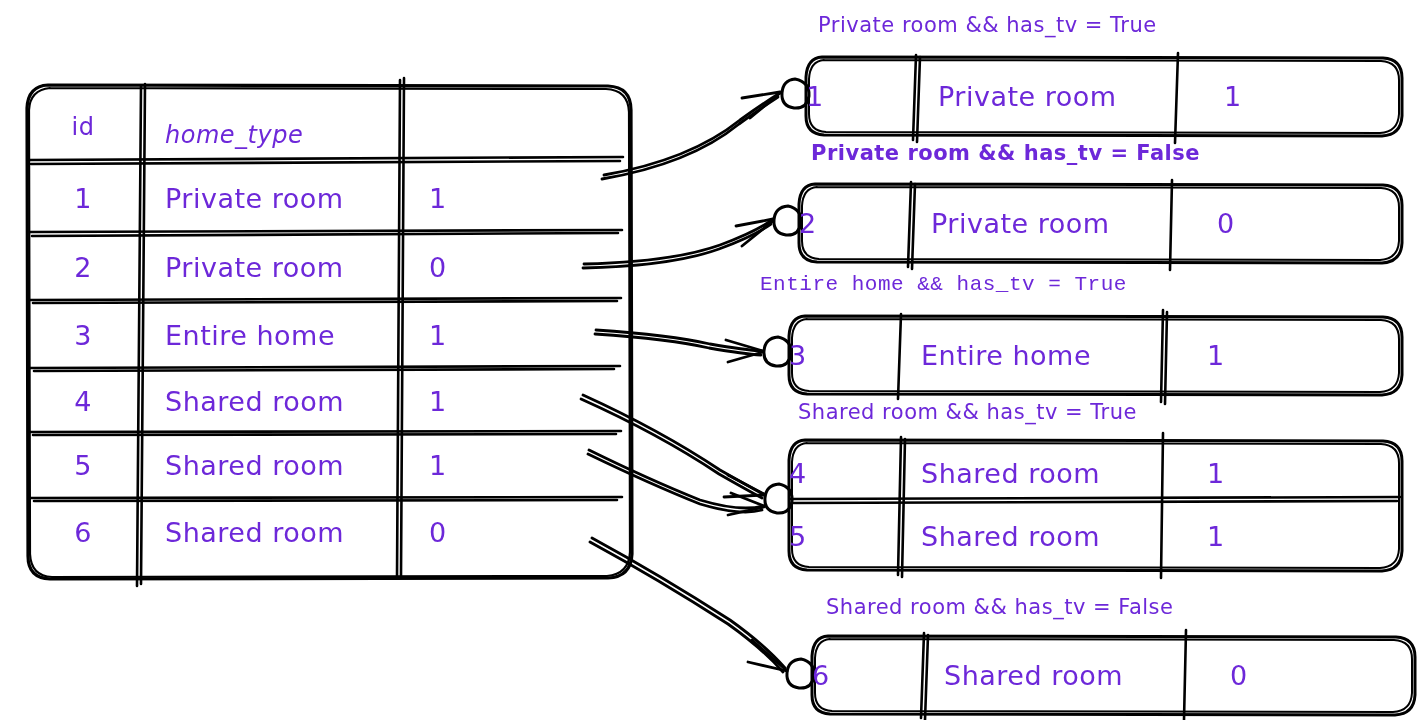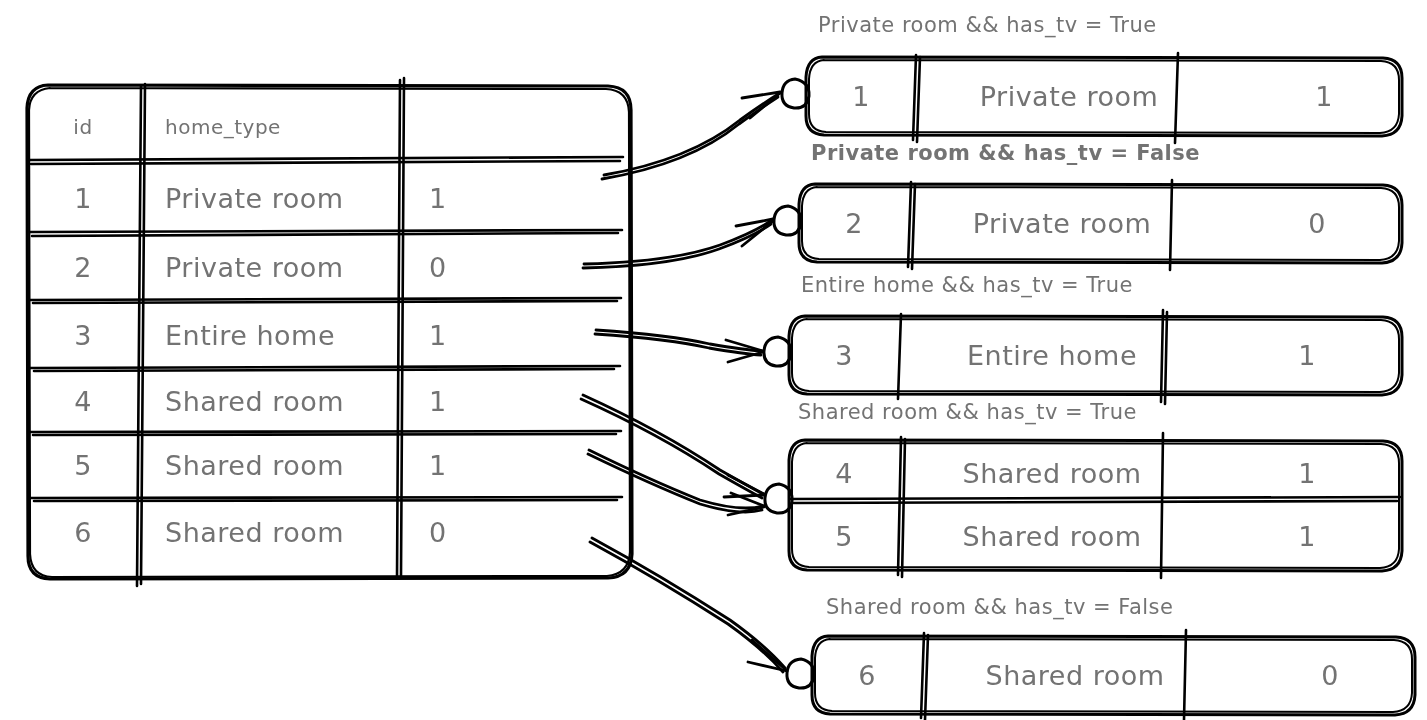--- a/index.html
+++ b/index.html
@@ -20,45 +20,44 @@
   #canvas {
     position: absolute;
     inset: 0;
     width: 1427px;
     height: 720px;
   }
 
   
   .ink {
     font-family: "DejaVu Sans", sans-serif;
-    color: #737373;
+    color: #6d28d9;
     letter-spacing: 0.5px;
     white-space: nowrap;
-    text-align: center;
   }
 
   
   #source-table {
     position: absolute;
     left: 27px;
     top: 84px;
     width: 605px;
     height: 496px;
   }
   .src-cell {
     position: absolute;
     display: flex;
     align-items: center;
     font-size: 27px;
   }
   .src-cell.col-id        { left: 0px;   width: 112px; justify-content: center; }
   .src-cell.col-type      { left: 118px; width: 256px; padding-left: 20px; }
   .src-cell.col-tv        { left: 380px; width: 215px; padding-left: 22px; }
   .src-head {
-    font-size: 20px;
+    font-size: 24px;
   }
 
   
   .group {
     position: absolute;
   }
   .group-label {
     position: absolute;
     font-size: 21px;
     white-space: nowrap;
@@ -193,21 +192,21 @@
       <path d="M752,640 L786,670"></path>
       <path d="M748,662 L787,671"></path>
     </g>
 
   </g>
 </svg>
 
 <div id="source-table">
 
   <div class="src-cell col-id src-head ink" style="top:10px;  height:66px;">id</div>
-  <div class="src-cell col-type src-head ink" style="top:10px; height:66px;">home_type</div>
+  <div class="src-cell col-type src-head ink" style="top:18px; height:66px;font-style:italic;">home_type</div>
 
   <div class="src-cell col-id ink" style="top:81px;  height:66px;">1</div>
   <div class="src-cell col-type ink" style="top:81px;  height:66px;">Private room</div>
   <div class="src-cell col-tv ink" style="top:81px;  height:66px;">1</div>
 
   <div class="src-cell col-id ink" style="top:150px; height:66px;">2</div>
   <div class="src-cell col-type ink" style="top:150px; height:66px;">Private room</div>
   <div class="src-cell col-tv ink" style="top:150px; height:66px;">0</div>
 
   <div class="src-cell col-id ink" style="top:218px; height:66px;">3</div>
@@ -239,21 +238,21 @@
 <div class="group">
   <div class="group-label ink" style="left:811px; top:141px;font-weight:bold;">Private room &amp;&amp; has_tv = False</div>
   <div class="group-row" style="left:799px; top:190px; height:66px;">
     <span class="grp-id ink">2</span>
     <span class="grp-type ink">Private room</span>
     <span class="grp-tv ink">0</span>
   </div>
 </div>
 
 <div class="group">
-  <div class="group-label ink" style="left:801px; top:273px;">Entire home &amp;&amp; has_tv = True</div>
+  <div class="group-label ink" style="left:760px; top:273px;font-family:Liberation Mono, monospace;">Entire home &amp;&amp; has_tv = True</div>
   <div class="group-row" style="left:789px; top:322px; height:66px;">
     <span class="grp-id ink">3</span>
     <span class="grp-type ink">Entire home</span>
     <span class="grp-tv ink">1</span>
   </div>
 </div>
 
 <div class="group">
   <div class="group-label ink" style="left:798px; top:400px;">Shared room &amp;&amp; has_tv = True</div>
   <div class="group-row" style="left:789px; top:444px; height:58px;">

